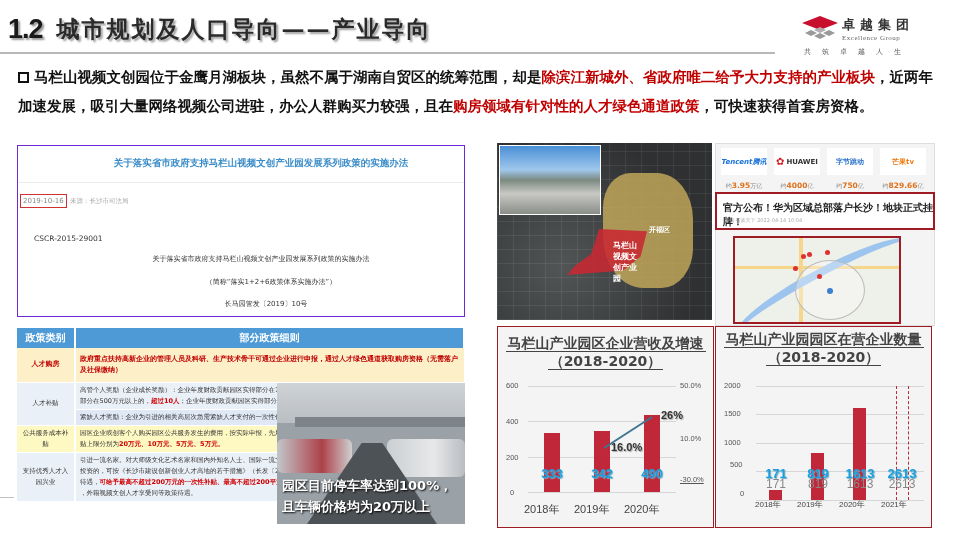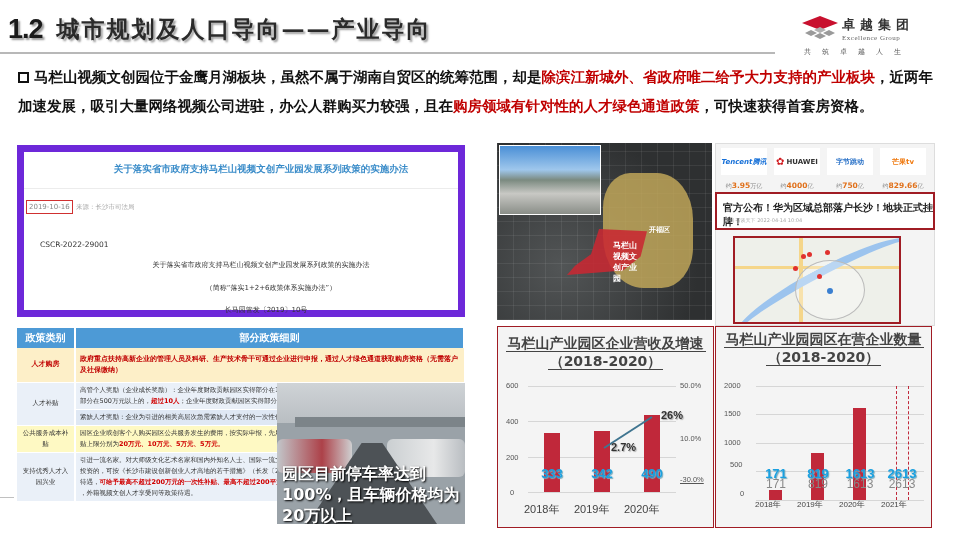--- a/index.html
+++ b/index.html
@@ -16,21 +16,21 @@
   .logo-cn { position: absolute; left: 42px; top: 6px; font-size: 13px; font-weight: 700; color: #333; letter-spacing: 5px; }
   .logo-en { position: absolute; left: 42px; top: 24px; font-size: 7px; color: #666; letter-spacing: 0.5px; font-family: "Liberation Serif", serif; }
   .logo-slogan { position: absolute; left: 4px; top: 37px; font-size: 7px; color: #555; letter-spacing: 11px; white-space: nowrap; }
 
   
   .intro { position: absolute; left: 18px; top: 62px; width: 925px; font-family: "DejaVu Serif", serif; font-size: 14.5px; line-height: 29px; color: #111; font-weight: 700; }
   .intro .bullet { display: inline-block; width: 11px; height: 11px; border: 2px solid #111; margin-right: 5px; vertical-align: -1px; }
   .intro .hl { color: #c00000; }
 
   
-  .doc { position: absolute; left: 17px; top: 145px; width: 448px; height: 172px; border: 7px solid #6d28d9; background: #fff; }
+  .doc { position: absolute; left: 17px; top: 145px; width: 448px; height: 172px; border: 1px solid #6d28d9; background: #fff; }
   .doc-title { position: absolute; left: 0; right: 0; top: 11px; text-align: center; font-size: 9.5px; color: #3a8cc9; font-weight: 700; padding-left: 40px; }
   .doc-sep { position: absolute; left: 0; right: 0; top: 36px; height: 1px; background: #ececec; }
   .doc-date { position: absolute; left: 2px; top: 48px; font-size: 7px; color: #888; border: 1.5px solid #d03030; padding: 2px 2px; }
   .doc-source { position: absolute; left: 52px; top: 51px; font-size: 6.5px; color: #aaa; }
   .doc-code { position: absolute; left: 16px; top: 88px; font-size: 7.5px; color: #333; }
   .doc-line { position: absolute; left: 0; right: 0; text-align: center; font-size: 7px; color: #333; }
 
   
   .policy { position: absolute; left: 17px; top: 328px; width: 448px; height: 196px; background: #fff; overflow: hidden; }
   .ptable { width: 100%; border-collapse: collapse; font-size: 6.5px; }
@@ -43,21 +43,21 @@
   .row-a2 td { background: #dfe8f4; }
   .red { color: #d00000; font-weight: 700; }
 
   
   .parking { position: absolute; left: 277px; top: 383px; width: 188px; height: 141px; overflow: hidden; background: #9aa2a8; }
   .parking-sky { position: absolute; left: 0; top: 0; width: 100%; height: 40px; background: linear-gradient(#cfd3d6, #b9bec2); }
   .parking-bridge { position: absolute; left: 18px; top: 34px; width: 170px; height: 10px; background: #7c8489; }
   .parking-road { position: absolute; left: 30px; top: 60px; width: 130px; height: 81px; background: #4d5256; clip-path: polygon(42% 0, 58% 0, 100% 100%, 0 100%); }
   .parking-cars-l { position: absolute; left: 0; top: 56px; width: 75px; height: 34px; background: linear-gradient(90deg, #c9cdd0, #b03038 60%, #d8d8d8); border-radius: 6px; opacity: .85; }
   .parking-cars-r { position: absolute; left: 110px; top: 56px; width: 78px; height: 38px; background: linear-gradient(90deg, #d0d4d6, #f0f0f0 60%, #bcc0c4); border-radius: 6px; opacity: .9; }
-  .parking-caption { position: absolute; left: 5px; top: 80px; font-size: 16px; color: #fff; font-weight: 700; line-height: 21px; text-shadow: 1px 1px 2px #000; }
+  .parking-caption { position: absolute; left: 5px; top: 92px; font-size: 13px; color: #fff; font-weight: 700; line-height: 21px; text-shadow: 1px 1px 2px #000; }
 
   
   .sat { position: absolute; left: 497px; top: 143px; width: 215px; height: 177px; background: #3b3d3e; overflow: hidden; }
   .sat-grid { position: absolute; inset: 0; background:
       repeating-linear-gradient(0deg, rgba(255,255,255,.07) 0 1px, transparent 1px 14px),
       repeating-linear-gradient(90deg, rgba(255,255,255,.07) 0 1px, transparent 1px 16px),
       radial-gradient(circle at 30% 70%, #525556, #2e3031 70%); }
   .sat-yellow { position: absolute; left: 106px; top: 30px; width: 90px; height: 115px; background: rgba(196,170,90,.82); border-radius: 30% 40% 35% 45%; }
   .sat-red { position: absolute; left: 70px; top: 86px; width: 80px; height: 46px; background: rgba(200,40,50,.88); clip-path: polygon(40% 0, 100% 5%, 92% 60%, 70% 90%, 0 100%, 10% 80%, 30% 55%); }
   .sat-inset { position: absolute; left: 2px; top: 2px; width: 102px; height: 70px; background: linear-gradient(#4a8fd6 0%, #9fc7ec 35%, #7b8a80 50%, #c8c8c4 70%, #8a8e88 100%); border: 1px solid #fff; }
@@ -122,21 +122,21 @@
 
   <div class="intro">
     <span class="bullet"></span><span>马栏山视频文创园位于金鹰月湖板块，虽然不属于湖南自贸区的统筹范围，却是</span><span class="hl">除滨江新城外、省政府唯二给予大力支持的产业板块</span><span>，近两年加速发展，吸引大量网络视频公司进驻，办公人群购买力较强，且在</span><span class="hl">购房领域有针对性的人才绿色通道政策</span><span>，可快速获得首套房资格。</span>
   </div>
 
   <div class="doc">
     <div class="doc-title">关于落实省市政府支持马栏山视频文创产业园发展系列政策的实施办法</div>
     <div class="doc-sep"></div>
     <div class="doc-date">2019-10-16</div>
     <div class="doc-source">来源：长沙市司法局</div>
-    <div class="doc-code">CSCR-2022-29001</div>
+    <div class="doc-code">CSCR-2015-29001</div>
     <div class="doc-line" style="top:108px;padding-left:40px;">关于落实省市政府支持马栏山视频文创产业园发展系列政策的实施办法</div>
     <div class="doc-line" style="top:131px;padding-left:60px;">（简称“落实1+2+6政策体系实施办法”）</div>
     <div class="doc-line" style="top:153px;padding-left:50px;">长马园管发〔2019〕10号</div>
   </div>
 
   <div class="policy">
     <table class="ptable">
       <thead>
         <tr>
           <th>政策类别</th>
@@ -235,21 +235,21 @@
     <div class="axis-label" style="left:182px;top:107px;">10.0%</div>
     <div class="axis-label" style="left:182px;top:148px;text-decoration:underline;">-30.0%</div>
 
     <div class="bar" style="left:46px;width:16px;top:106px;height:59px;"></div>
     <div class="bar" style="left:96px;width:16px;top:104px;height:61px;"></div>
     <div class="bar" style="left:146px;width:16px;top:88px;height:77px;"></div>
 
     <svg style="position:absolute;left:0;top:0;" width="217" height="202">
       <line x1="106" y1="121" x2="154" y2="90" stroke="#3f7590" stroke-width="2"></line>
     </svg>
-    <div class="pct" style="left:113px;top:114px;">2.7%</div>
+    <div class="pct" style="left:113px;top:114px;">16.0%</div>
     <div class="pct" style="left:163px;top:82px;">26%</div>
 
     <div class="bar-val" style="left:34px;width:40px;top:139px;">333</div>
     <div class="bar-val" style="left:84px;width:40px;top:139px;">342</div>
     <div class="bar-val" style="left:134px;width:40px;top:139px;">490</div>
 
     <div class="xcat" style="left:26px;width:56px;top:175px;">2018年</div>
     <div class="xcat" style="left:76px;width:56px;top:175px;">2019年</div>
     <div class="xcat" style="left:126px;width:56px;top:175px;">2020年</div>
   </div>

